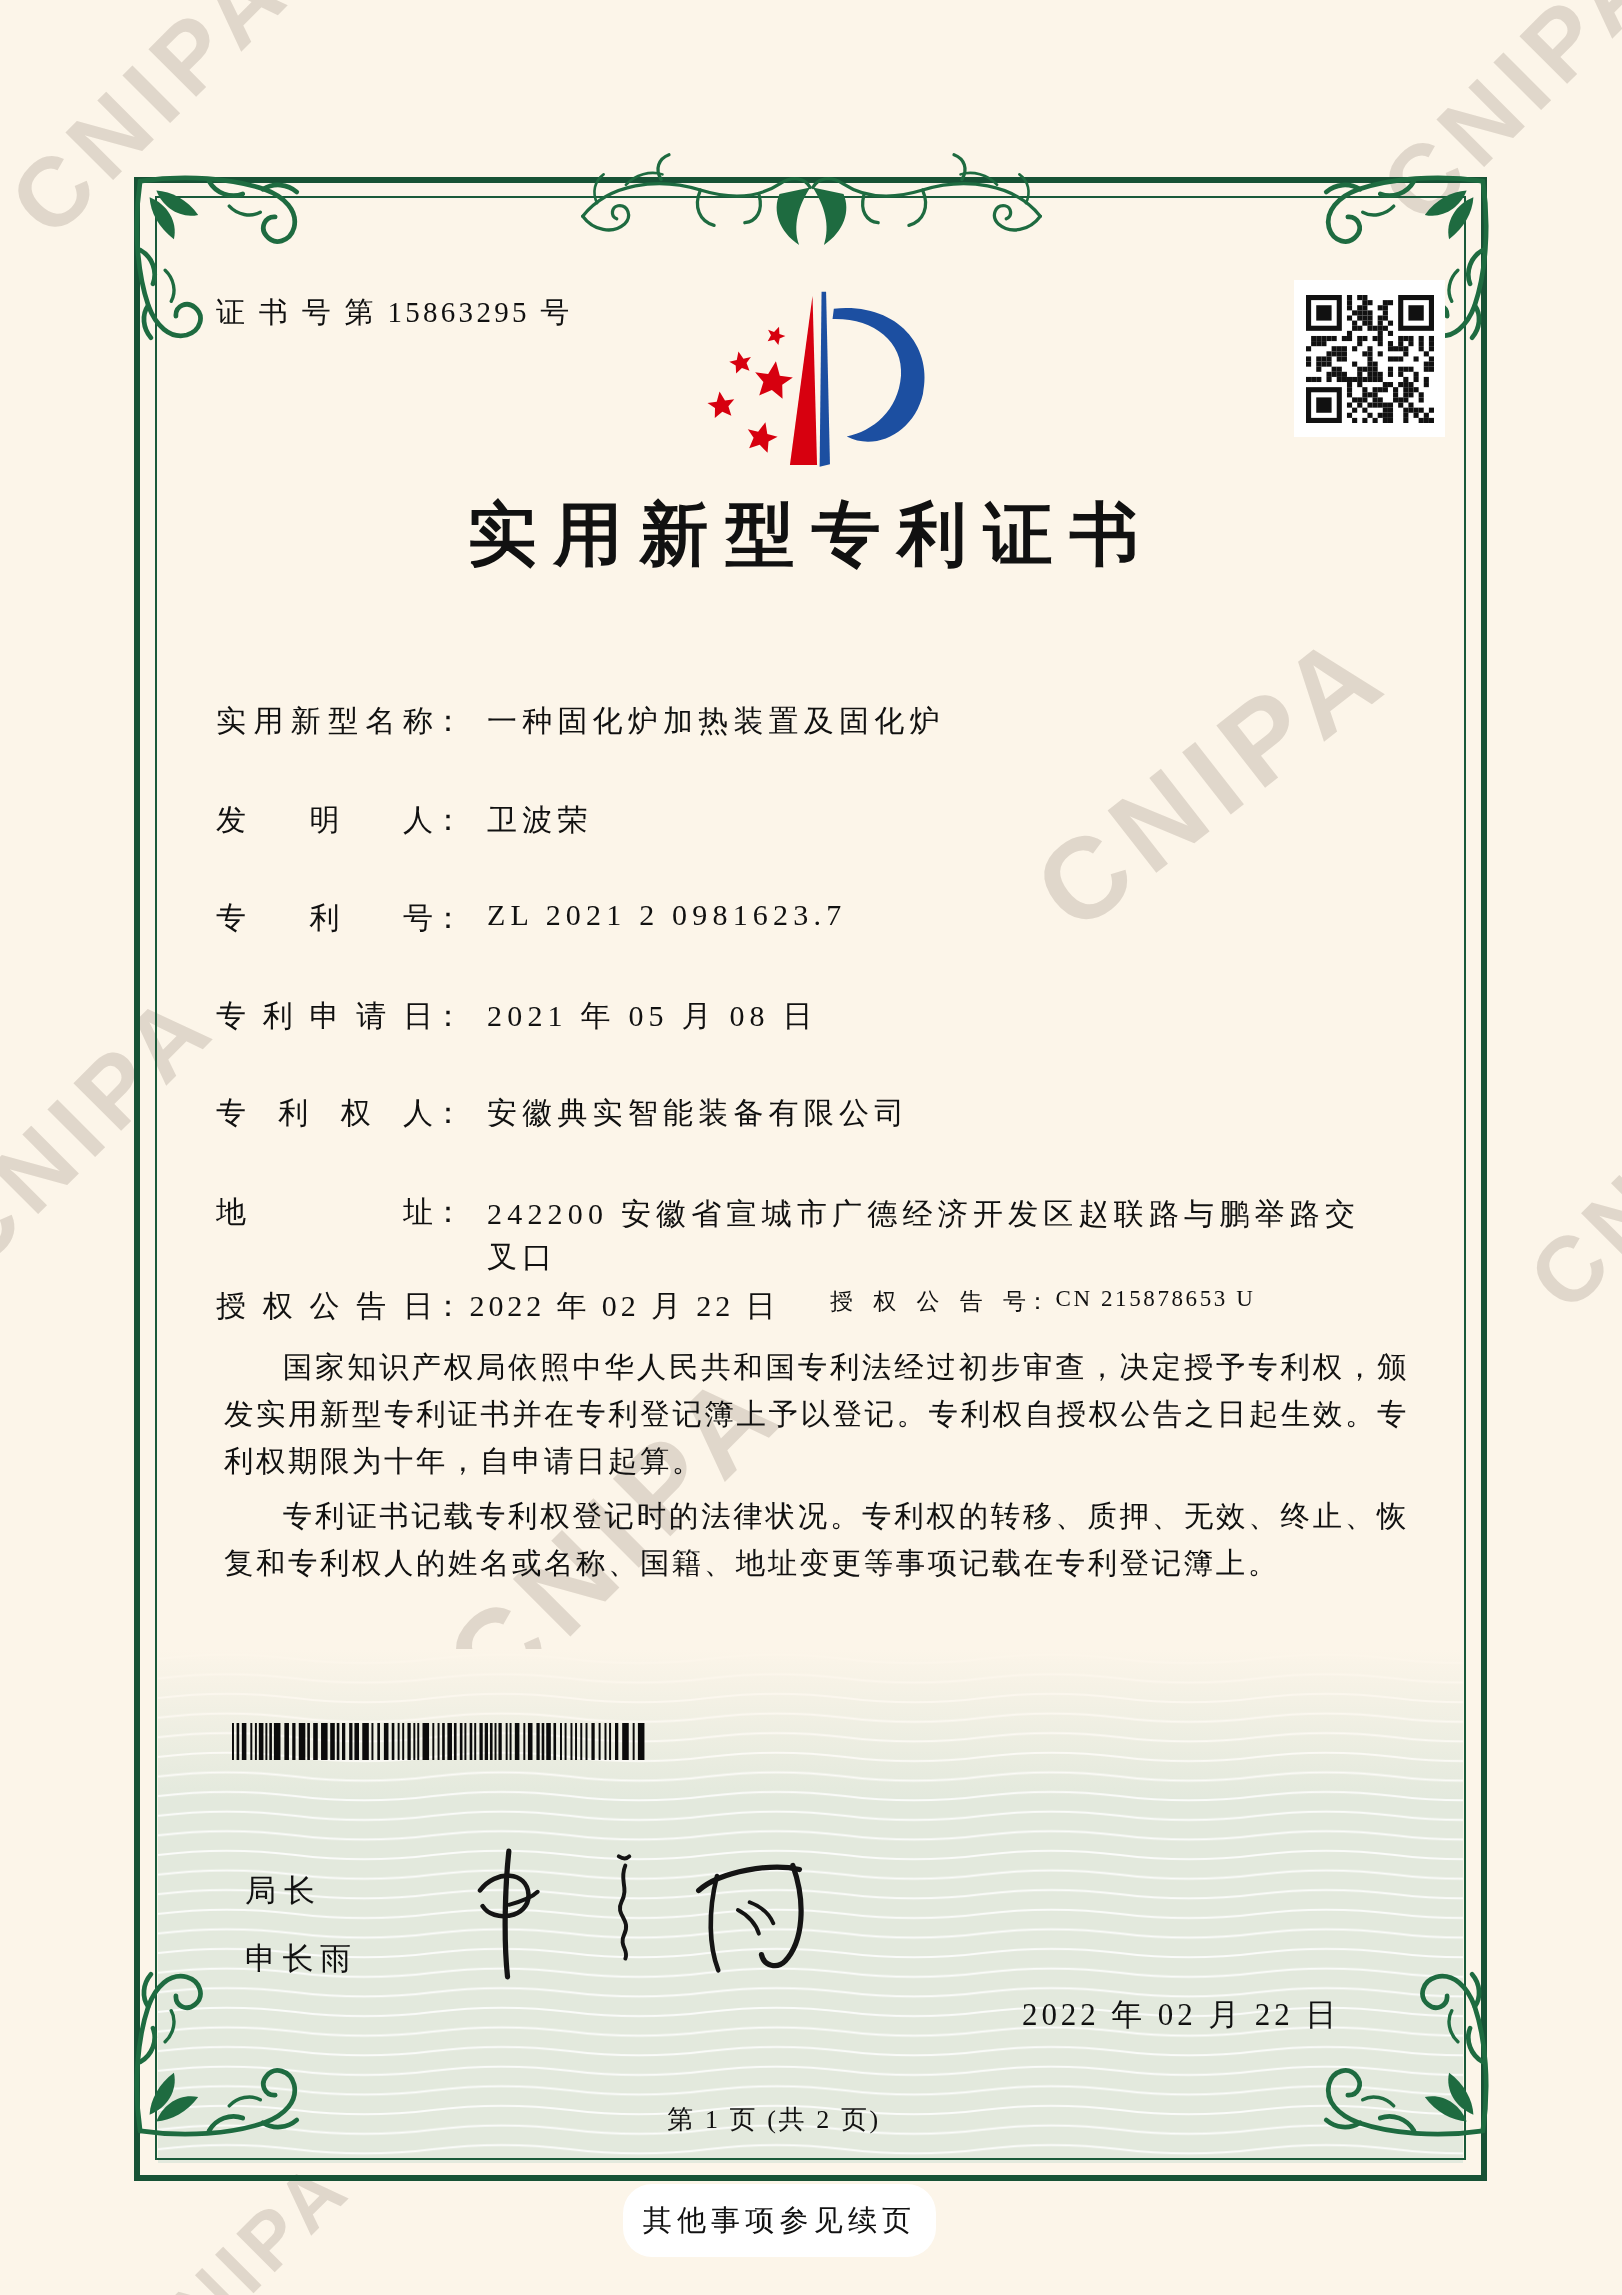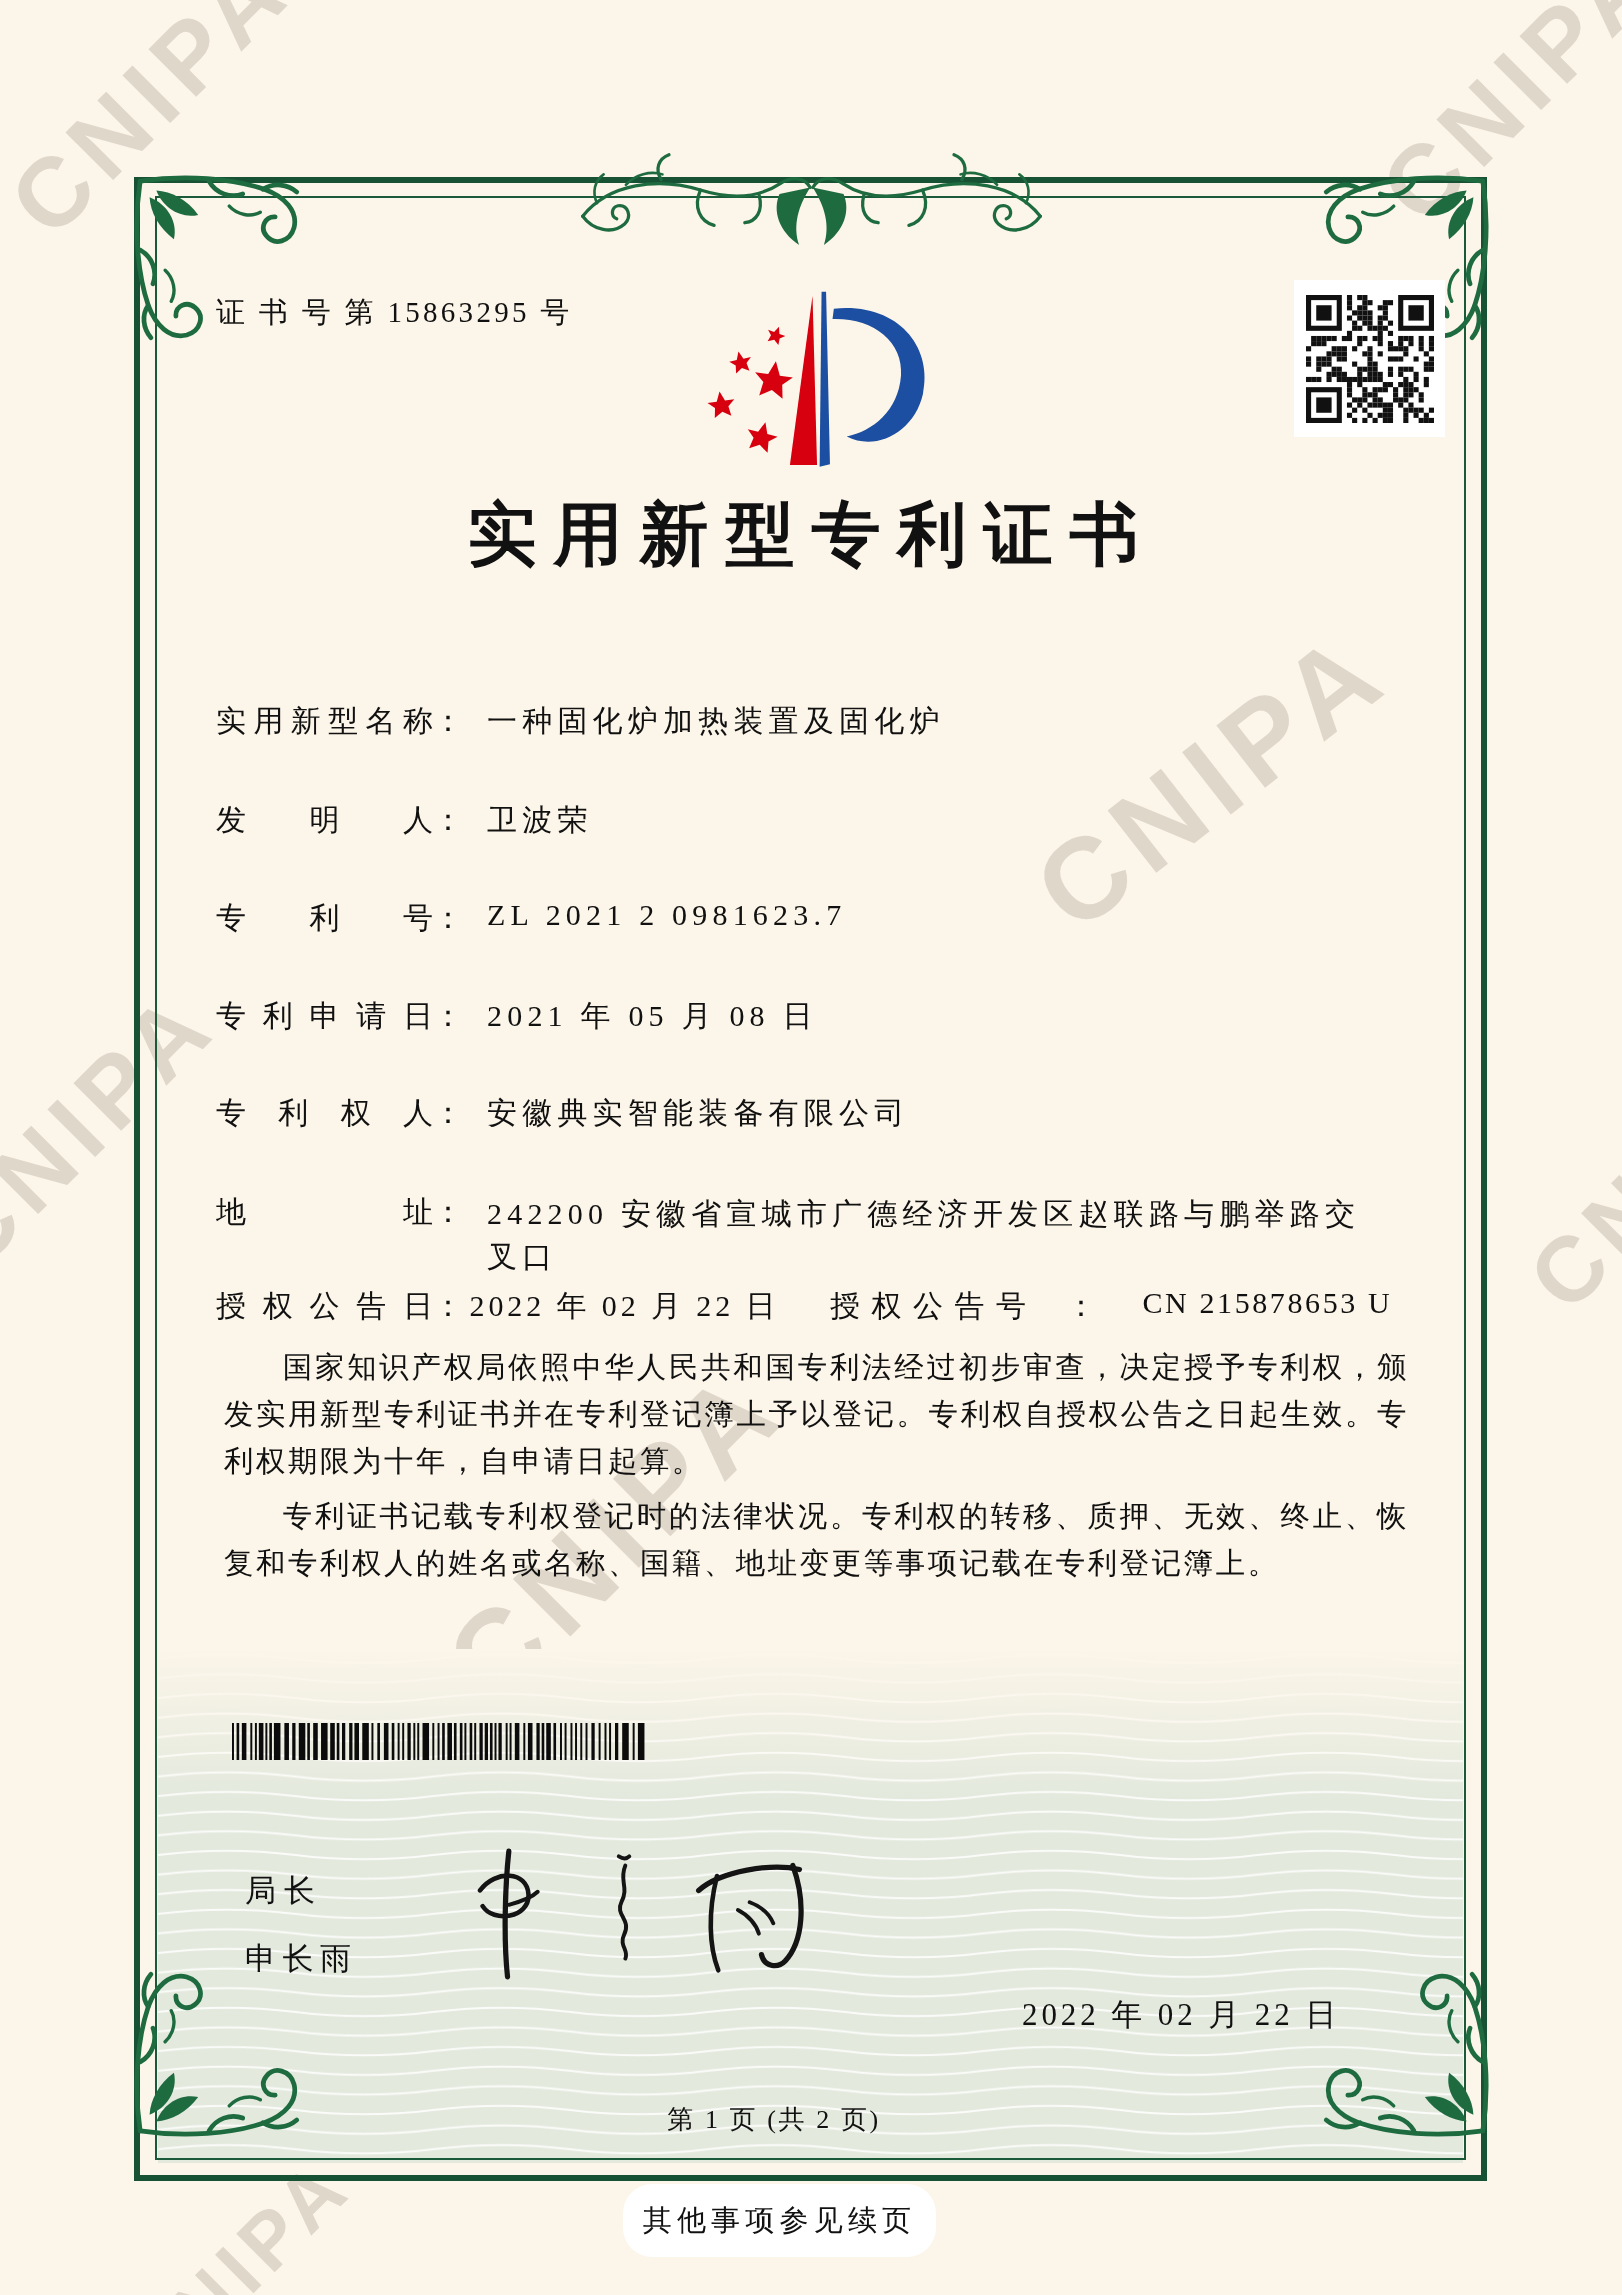--- a/index.html
+++ b/index.html
@@ -66,21 +66,21 @@
     flex:0 0 auto;
   }
   .field .colon{flex:0 0 auto;}
   .field .val{margin-left:24px;letter-spacing:5.2px;}
   .f0{top:701px;} .f1{top:800px;} .f2{top:898px;} .f3{top:996px;}
   .f4{top:1093px;} .f5{top:1192px;}
   .f5 .val{width:903px;line-height:43px;}
   .grant{position:absolute;left:216px;top:1286px;z-index:4;font-size:30px;display:flex;}
   .grant .lab{display:inline-block;width:217px;text-align:justify;text-align-last:justify;}
   .grant .val{margin-left:6.5px;letter-spacing:3.9px;}
-  .grant2{position:absolute;left:830px;top:1286px;z-index:4;font-size:30px;display:flex;gap:40px;}
+  .grant2{position:absolute;left:830px;top:1286px;z-index:4;font-size:23px;display:flex;}
   .grant2 .lab{display:inline-block;width:196px;text-align:justify;text-align-last:justify;}
   .grant2 .val{margin-left:6.5px;letter-spacing:2.6px;}
   
   .body-text{
     position:absolute;left:216px;top:1336px;width:1201px;z-index:4;
     font-size:29.4px;line-height:47px;letter-spacing:2.6px;text-align:justify;
   }
   .body-text p{margin:8px;text-indent:2em;}
   
   .barcode{position:absolute;left:232px;top:1723px;width:419px;height:37px;z-index:4;}

